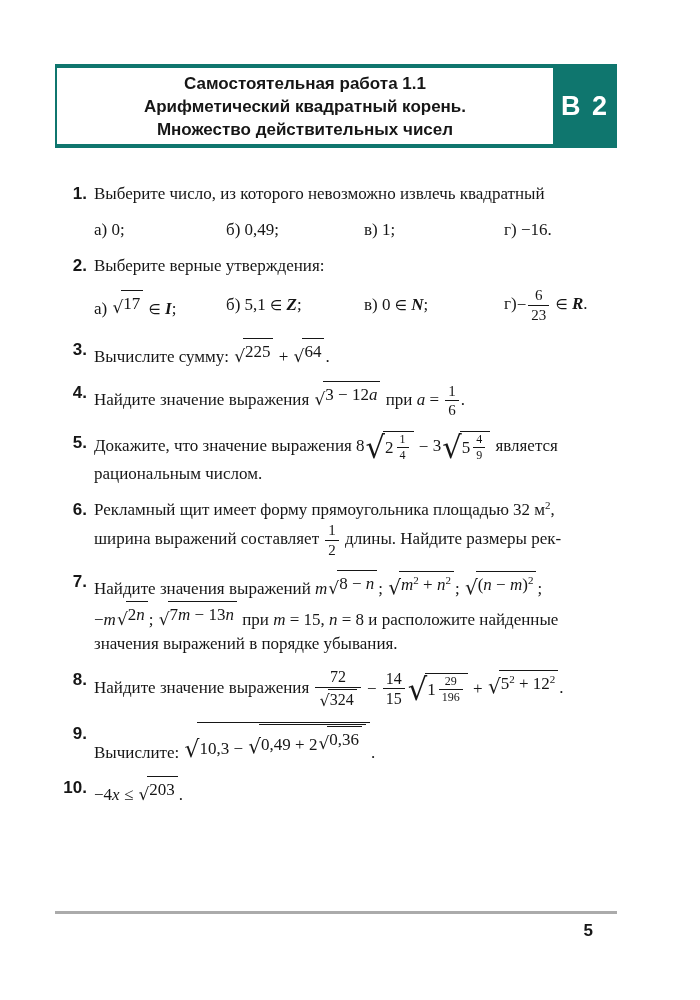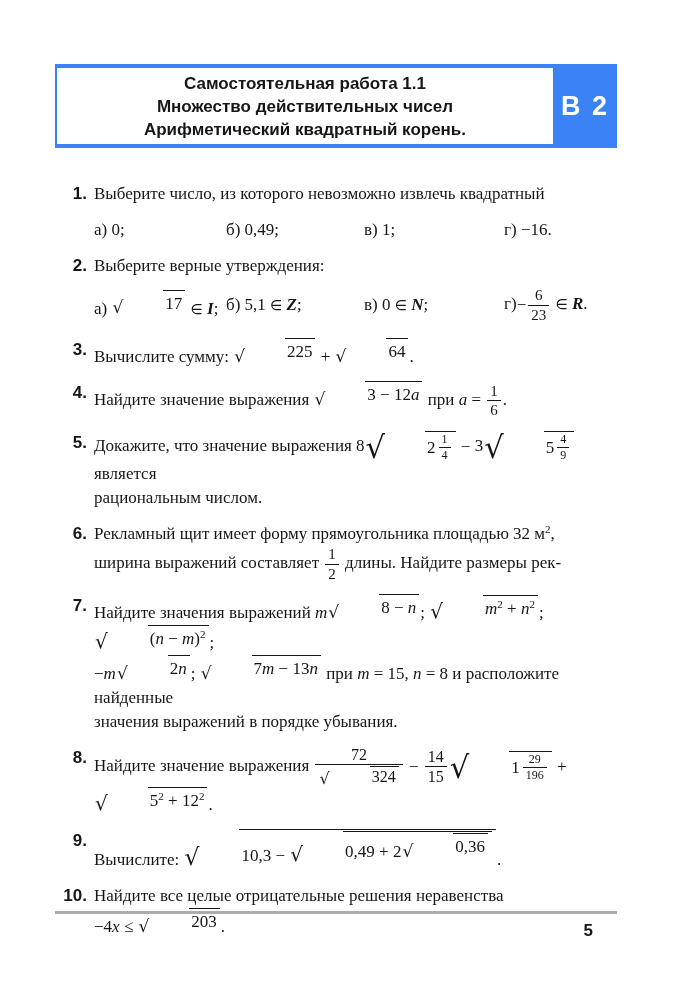--- a/index.html
+++ b/index.html
@@ -4,21 +4,21 @@
 <style>
   html,body { margin:0; padding:0; }
   body {
     width:700px; height:1000px; background:#ffffff; position:relative;
     font-family:"Liberation Serif", serif; font-size:17px; color:#161616;
     overflow:hidden;
   }
   .page { position:absolute; inset:0; padding:64px 83px 0 55px; box-sizing:border-box; }
 
   
-  .header { display:flex; height:84px; background:#3b82f6; }
+  .header { display:flex; height:84px; background:#0f766e; }
   .title-box {
     flex:1; background:#ffffff; margin:4px 0 4px 2px;
     display:flex; flex-direction:column; justify-content:center; text-align:center;
     font-family:"Liberation Sans", sans-serif; font-weight:bold; font-size:17px; line-height:23px;
   }
   .badge {
     width:64px; display:flex; align-items:center; justify-content:center;
     font-family:"Liberation Sans", sans-serif; font-weight:bold; font-size:27px;
     color:#ffffff; letter-spacing:2px;
   }
@@ -34,21 +34,21 @@
           line-height:24px; margin-top:12px; }
   .o2 { margin-top:6px; min-height:42px; }
   i, .vr { font-style:italic; font-family:"Liberation Serif", serif; }
   .set { font-weight:bold; font-style:italic; }
   .rel { font-family:"DejaVu Sans", sans-serif; font-size:14px; }
   .vmid { vertical-align:middle; }
 
   
   .sq { display:inline-flex; align-items:flex-end; white-space:nowrap; margin:0 1px; vertical-align:baseline; }
   .sq > .sgn { line-height:0.95; display:inline-block; margin-right:-2px; font-family:"DejaVu Serif", serif; }
-  .sq > .rc { border-top:1.5px solid #161616; padding:1px 3px 0 2px; white-space:nowrap;margin-left:42px; }
+  .sq > .rc { border-top:1.5px solid #161616; padding:1px 3px 0 2px; white-space:nowrap; }
   .rcf { display:inline-flex; align-items:center; padding:2px 4px 2px 2px; }
   .mid { vertical-align:middle; }
   .g12 { font-size:1.18em; }
   .g14 { font-size:1.38em; }
   .g18 { font-size:1.8em; }
 
   
   .fr { display:inline-flex; flex-direction:column; text-align:center; vertical-align:middle;
         font-size:15px; line-height:1.1; margin:0 2px; }
   .fr > .n { padding:0 3px 1px; }
@@ -65,22 +65,22 @@
           font-weight:bold; font-size:17px; margin-top:7px; }
 </style>
 </head>
 <body>
 
 <div class="page">
 
   <div class="header">
     <div class="title-box">
       <div>Самостоятельная работа 1.1</div>
+      <div>Арифметический квадратный корень.</div>
       <div>Множество действительных чисел</div>
-      <div>Арифметический квадратный корень.</div>
     </div>
     <div class="badge">В 2</div>
   </div>
 
   <div class="content">
 
     <div class="q">
       <div class="qn">1.</div>
       <div class="qb">
         <div class="line">Выберите число, из которого невозможно извлечь квадратный</div>
@@ -304,21 +304,20 @@
                     </span></span>
                 </span></span>
             </span><span>.</span>
         </div>
       </div>
     </div>
 
     <div class="q">
       <div class="qn">10.</div>
       <div class="qb">
-        <div class="line">Найдите все целые отрицательные решения неравенства</div>
         <div class="line">
           <span>−4</span><i>x</i>
           <span>≤</span>
           <span class="sq">
               <span class="sgn">√</span>
               <span class="rc">203</span>
             </span><span>.</span>
         </div>
       </div>
     </div>

